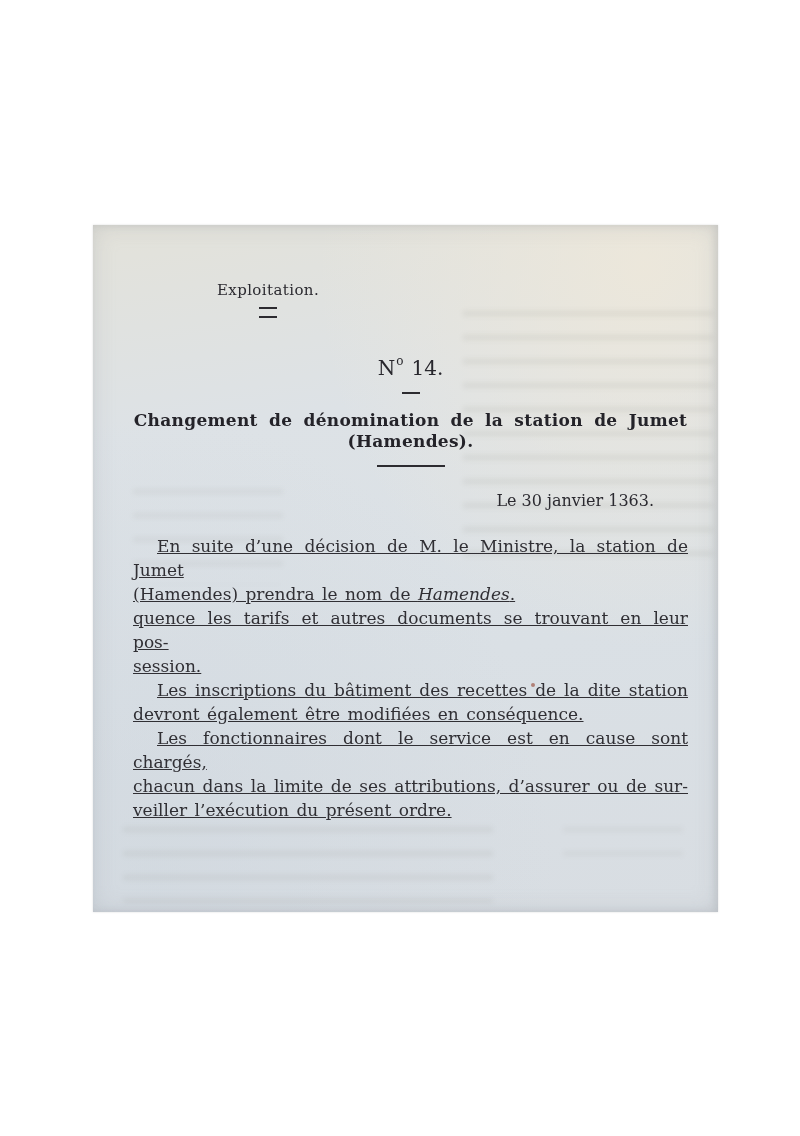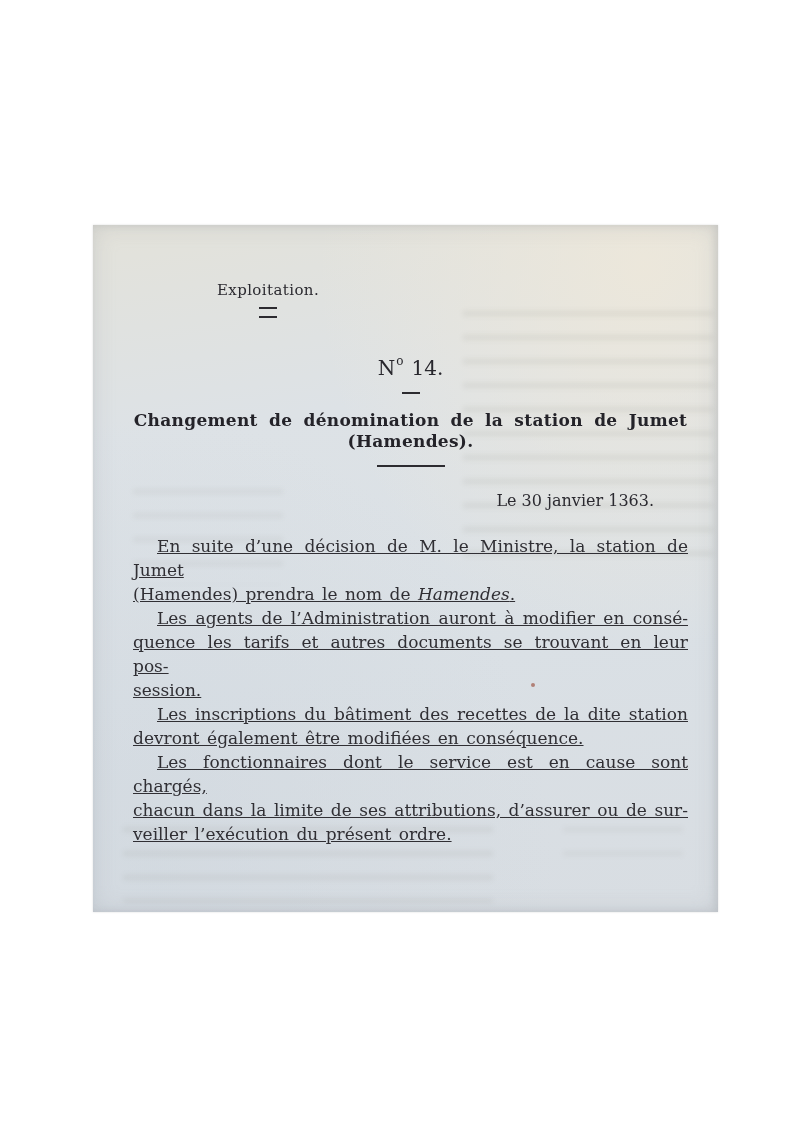--- a/index.html
+++ b/index.html
@@ -195,21 +195,20 @@
       <div class="subject-rule"></div>
 
       <div class="date-line">Le 30 janvier 1363.</div>
 
       <div class="doc-body">
           <div class="para">
             <div class="line indent fill"><span>En suite d’une décision de M. le Ministre, la station de Jumet</span></div>
             <div class="line"><span>(Hamendes) prendra le nom de </span><span class="it">Hamendes</span><span>.</span></div>
           </div>
           <div class="para">
-            <div class="line indent fill"><span>Les agents de l’Administration auront à modifier en consé-</span></div>
             <div class="line fill"><span>quence les tarifs et autres documents se trouvant en leur pos-</span></div>
             <div class="line"><span>session.</span></div>
           </div>
           <div class="para">
             <div class="line indent fill"><span>Les inscriptions du bâtiment des recettes de la dite station</span></div>
             <div class="line"><span>devront également être modifiées en conséquence.</span></div>
           </div>
           <div class="para">
             <div class="line indent fill"><span>Les fonctionnaires dont le service est en cause sont chargés,</span></div>
             <div class="line fill"><span>chacun dans la limite de ses attributions, d’assurer ou de sur-</span></div>

